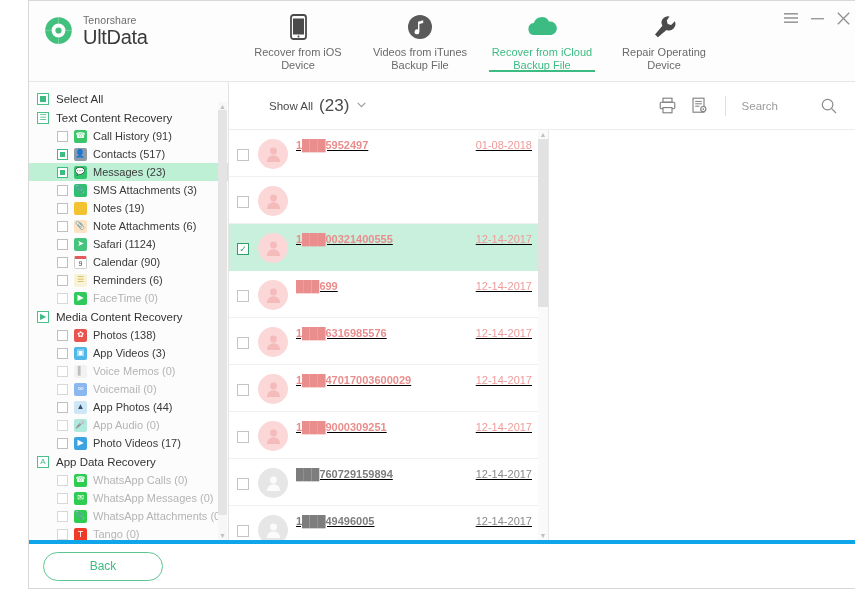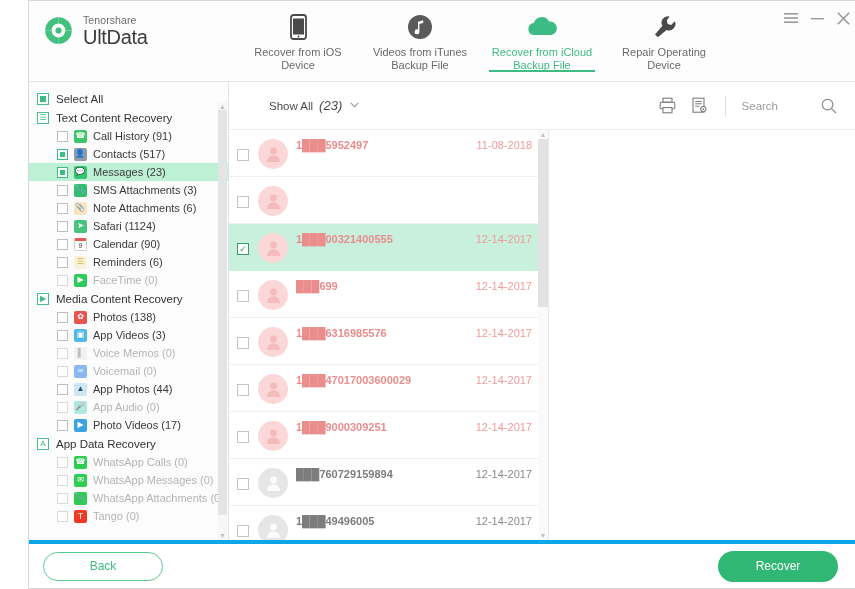--- a/index.html
+++ b/index.html
@@ -122,21 +122,21 @@
   .main { flex: 1 1 auto; display: flex; flex-direction: column; min-width: 0; background: #fff; }
 
   .toolbar {
     height: 48px; flex: 0 0 48px;
     display: flex; align-items: center;
     border-bottom: 1px solid #ededed;
     padding: 0 22px 0 40px;
   }
   .showall { display: flex; align-items: center; gap: 6px; cursor: pointer; }
   .showall .t1 { font-size: 11.5px; color: #4b4b4b; }
-  .showall .t2 { font-size: 13px; color: #4b4b4b; font-style: italic; }
+  .showall .t2 { font-size: 17px; color: #4b4b4b; }
   .caret { font-size: 8px; color: #9a9a9a; margin-left: 2px; }
   .tb-right { margin-left: auto; display: flex; align-items: center; gap: 14px; }
   .tb-ico { cursor: pointer; width: 18px; height: 18px; display: flex; align-items: center; justify-content: center; }
   .tb-div { width: 1px; height: 20px; background: #e0e0e0; margin: 0 2px; }
   .search-wrap { display: flex; align-items: center; gap: 42px; }
   .search-ph { font-size: 11.5px; color: #9b9b9b; }
 
   .panes { flex: 1 1 auto; display: flex; min-height: 0; }
 
   
@@ -161,21 +161,21 @@
   .row.sel .row-chk { border-color: #2f9e69; }
   .row-chk i { font-style: normal; font-size: 9px; color: #2f9e69; line-height: 1; }
   .avatar {
     width: 30px; height: 30px; flex: 0 0 30px; border-radius: 50%;
     margin: 1px 8px 0 9px; display: flex; align-items: center; justify-content: center;
   }
   .avatar.pink { background: #fbd7d7; }
   .avatar.gray { background: #e6e6e6; }
   .av-glyph { width: 17px; height: 17px; }
   .row-main { flex: 1 1 auto; min-width: 0; padding-top: 1px; }
-  .row-top { display: flex; align-items: baseline; }
+  .row-top { display: flex; align-items: baseline; text-decoration: underline; }
   .row-num { font-size: 11px; font-weight: bold; white-space: nowrap; }
   .row-num.pink { color: #e98d8d; }
   .row-num.gray { color: #7d7d7d; }
   .row-date { margin-left: auto; font-size: 11px; white-space: nowrap; padding-left: 8px; }
   .row-date.pink { color: #ef9a9a; }
   .row-date.gray { color: #8a8a8a; }
   .blur-line { margin-top: 5px; height: 9px; border-radius: 1px; }
   .blur-pink {
     background: linear-gradient(90deg,#f6d2d2 0%,#fae4e4 14%,#f3cccc 26%,#fbeaea 38%,#f7d8d8 52%,#fcefef 66%,#f5d4d4 80%,#fdf3f3 100%);
     filter: blur(1.3px);
@@ -341,20 +341,25 @@
           </div>
           <div class="s-item sel">
             <span class="s-chk on"></span>
             <span class="s-ico" style="background:#33c46e">💬</span>
             <span class="s-label">Messages (23)</span>
           </div>
           <div class="s-item">
             <span class="s-chk"></span>
             <span class="s-ico" style="background:#2fbf6e">📎</span>
             <span class="s-label">SMS Attachments (3)</span>
+          </div>
+          <div class="s-item">
+            <span class="s-chk"></span>
+            <span class="s-ico" style="background:#f2c230"></span>
+            <span class="s-label">Notes (19)</span>
           </div>
           <div class="s-item">
             <span class="s-chk"></span>
             <span class="s-ico" style="background:#fbe3c4;color:#e08b2a">📎</span>
             <span class="s-label">Note Attachments (6)</span>
           </div>
           <div class="s-item">
             <span class="s-chk"></span>
             <span class="s-ico" style="background:#46c47e">➤</span>
             <span class="s-label">Safari (1124)</span>
@@ -509,21 +514,21 @@
               <span class="row-chk"></span>
               <span class="avatar pink">
                 <svg class="av-glyph" viewBox="0 0 17 17">
                     <circle cx="8.5" cy="5" r="3.4" fill="#f5baba"></circle>
                     <path d="M1.8 16 a6.7 6.7 0 0 1 13.4 0 Z" fill="#f5baba"></path>
                   </svg>
               </span>
               <span class="row-main">
                 <span class="row-top">
                   <span class="row-num pink">1███5952497</span>
-                  <span class="row-date pink">11-08-2018</span>
+                  <span class="row-date pink">01-08-2018</span>
                 </span>
                 <span class="blur-line blur-pink blur-tiny"></span>
               </span>
             </div>
 
             <div class="row">
               <span class="row-chk"></span>
               <span class="avatar pink">
                 <svg class="av-glyph" viewBox="0 0 17 17">
                     <circle cx="8.5" cy="5" r="3.4" fill="#f5baba"></circle>
@@ -662,16 +667,15 @@
           </div>
         </div>
 
 
       </div>
     </div>
   </div>
 
   <div class="footer">
     <button class="btn-back">Back</button>
-    <button class="btn-recover">Recover</button>
   </div>
 
 </div>
 
 </body></html>

